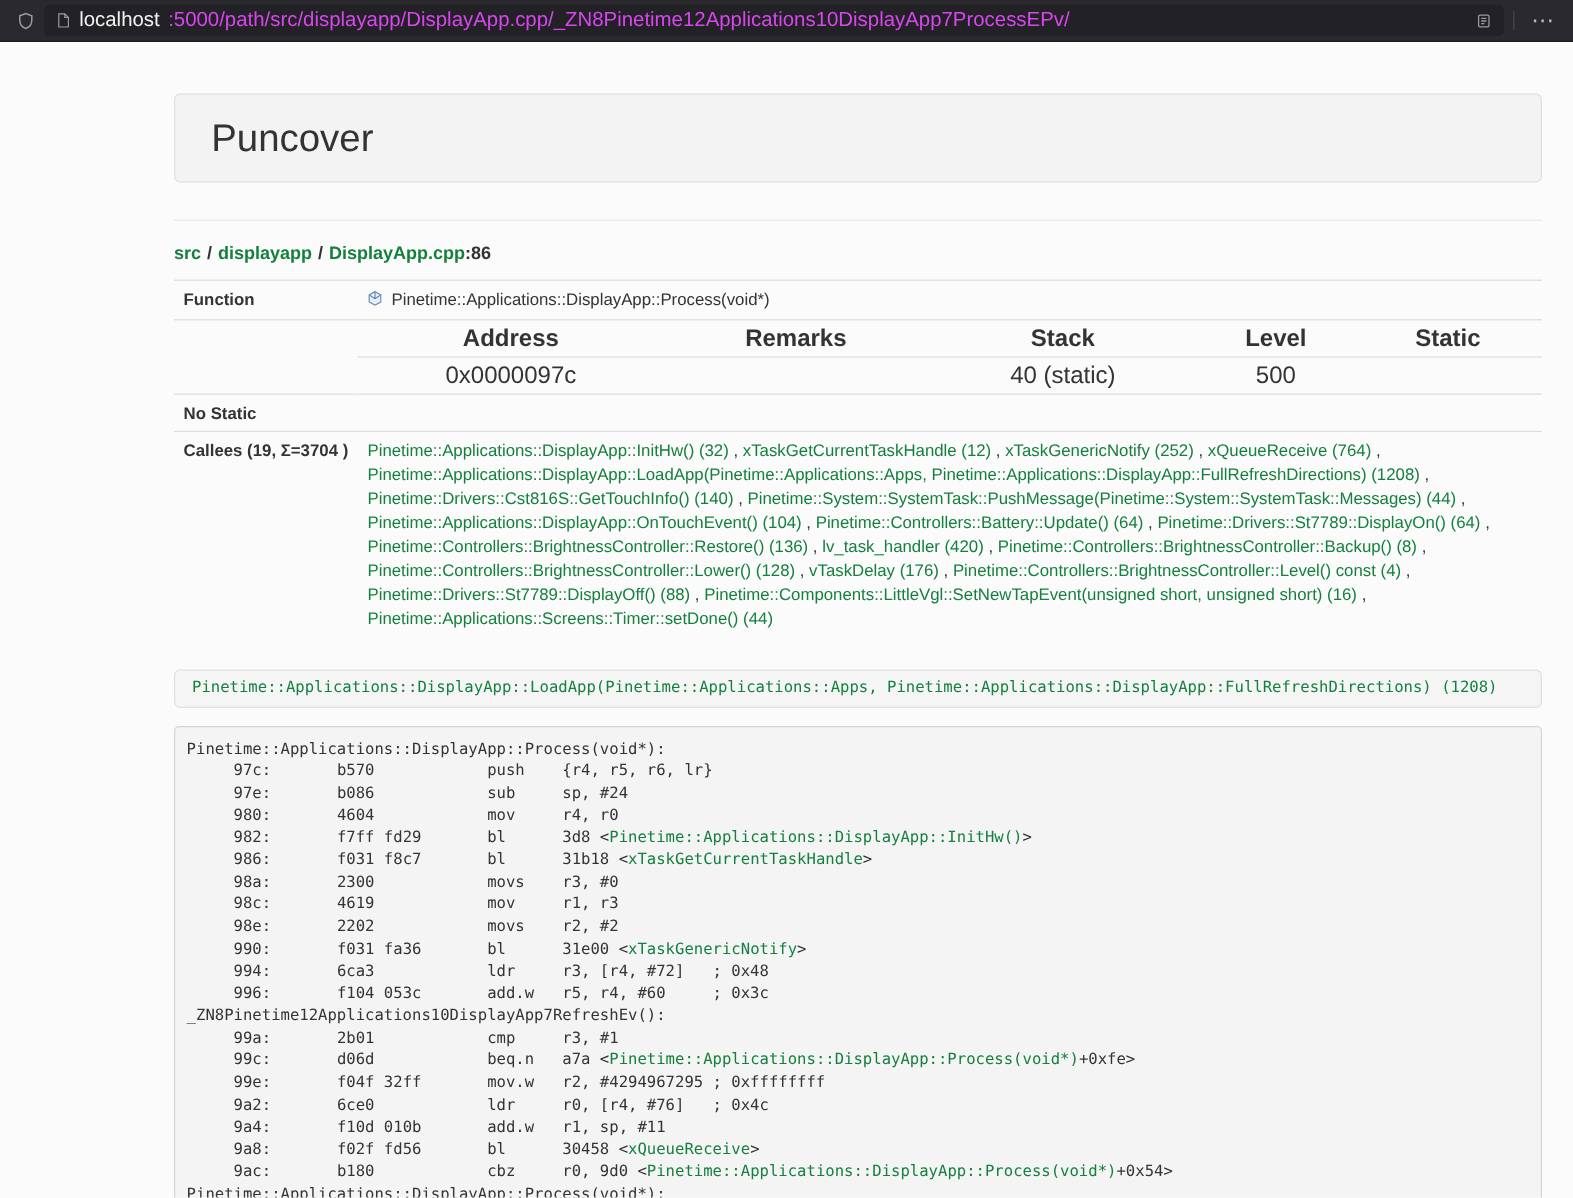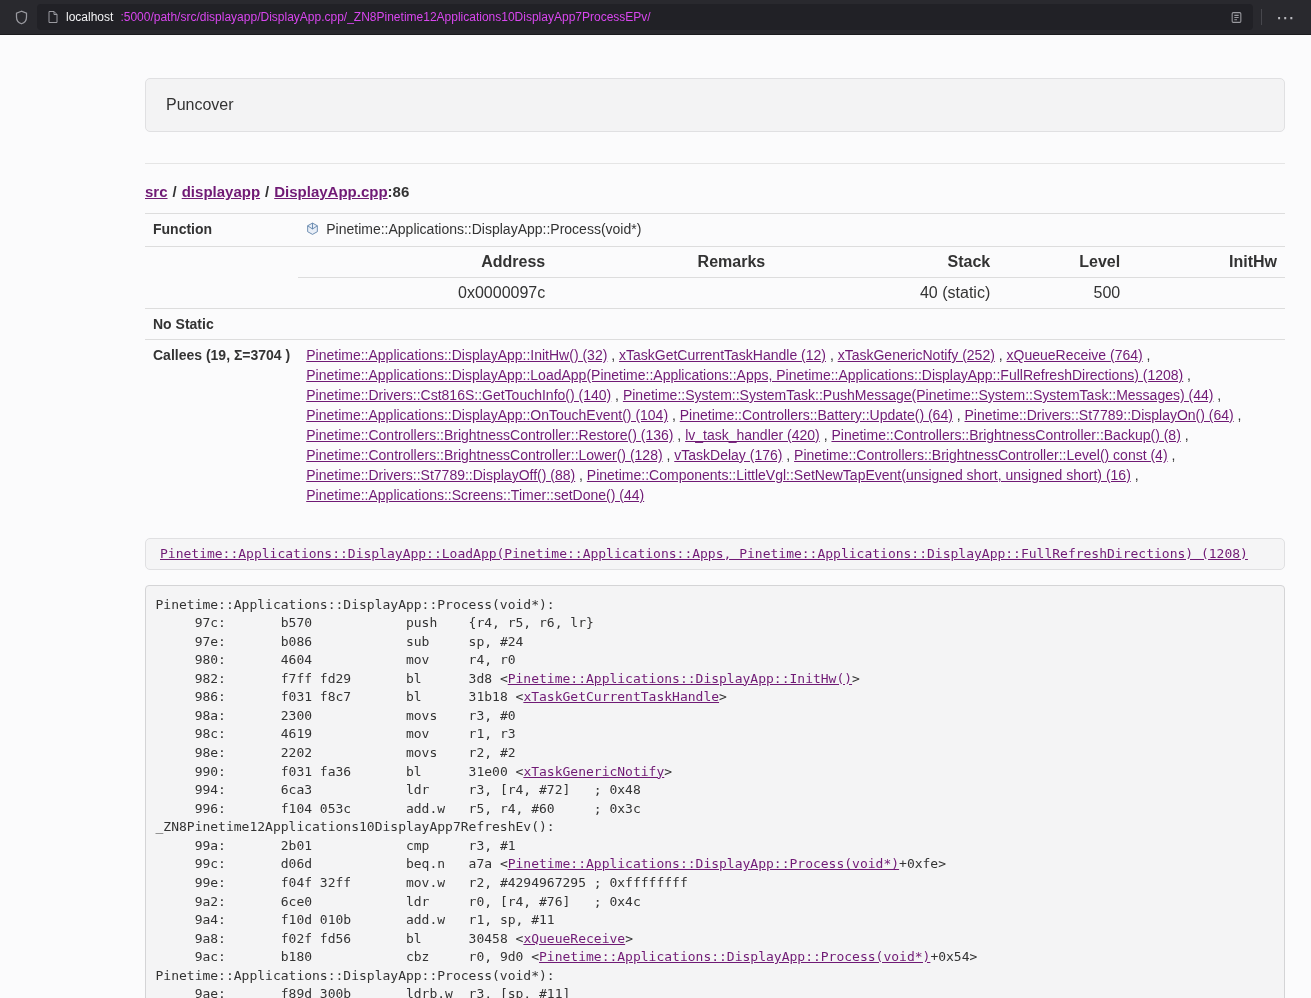--- a/index.html
+++ b/index.html
@@ -6,42 +6,42 @@
   html, body {
     margin: 0; padding: 0;
     width: 1311px; height: 998px;
     overflow: hidden;
     background: #fbfbfc;
     font-family: "Liberation Sans", sans-serif;
     color: #333;
     font-size: 14px;
   }
   a { text-decoration: none; }
-  .lnk { color: #701a75; text-decoration: underline; }
+  .lnk { color: #15803d; }
 
   
   .browser-bar {
     height: 35px;
     background: #29292e;
     border-bottom: 1px solid #1b1b1e;
     display: flex;
     align-items: center;
     padding: 0 10px 0 14px;
     gap: 8px;
   }
   .url-field {
     flex: 1;
     height: 26px;
     background: #212126;
     border-radius: 4px;
     display: flex;
     align-items: center;
     padding: 0 10px;
     gap: 7px;
-    font-size: 12px;
+    font-size: 17px;
     min-width: 0;
     cursor: text;
   }
   .url-host { color: #f3f3f5; }
   .url-rest { color: #d946ef; white-space: nowrap; overflow: hidden; flex: 1; }
   .bar-icon { display: inline-flex; align-items: center; }
   .bar-sep { width: 1px; height: 16px; background: #47474d; }
   .dots-btn {
     background: none; border: 0; color: #b9b9be;
     font-size: 19px; line-height: 19px; padding: 0 6px;
@@ -56,22 +56,22 @@
     padding-top: 43px;
   }
   .title-panel {
     background: #f3f3f4;
     border: 1px solid #e0e0e2;
     border-radius: 5px;
     padding: 13px 20px;
     margin-bottom: 0;
   }
   .title-panel h1 {
-    margin: 0;
-    font-size: 16px;
+    margin: 10px;
+    font-size: 32px;
     line-height: 26px;
     font-weight: 400;
     color: #333;
   }
   hr.divider {
     border: 0;
     border-top: 1px solid #e5e5e5;
     margin: 31px 0 18px 0;
   }
   .breadcrumb {
@@ -97,23 +97,23 @@
     text-align: left;
     line-height: 20px;
     font-size: 14px;
     margin-top: 48px;
   }
   th.rowlabel { width: 136px; font-weight: bold; white-space: nowrap; }
   td.metrics-cell { padding: 0 !important; }
   table.inner { width: 100%; border-collapse: collapse; }
   table.inner th, table.inner td {
     padding: 5px 8px;
-    text-align: right;
+    text-align: center;
     line-height: 20px;
-    font-size: 16px;
+    font-size: 20px;
   }
   table.inner th { font-weight: bold; border-bottom: 1px solid #ddd; }
   .fn-sig { display: inline-flex; align-items: center; gap: 7px; }
 
   
   .symbol-panel {
     background: #f5f5f6;
     border: 1px solid #e0e0e2;
     border-radius: 5px;
     padding: 7px 14px;
@@ -207,21 +207,21 @@
                 <col style="width:225px">
                 <col style="width:130px">
                 <col>
             </colgroup>
             <tbody>
               <tr>
                 <th>Address</th>
                 <th>Remarks</th>
                 <th>Stack</th>
                 <th>Level</th>
-                <th>InitHw</th>
+                <th>Static</th>
               </tr>
               <tr>
                 <td>0x0000097c</td>
                 <td></td>
                 <td>40 (static)</td>
                 <td>500</td>
                 <td></td>
               </tr>
             </tbody>
           </table>

